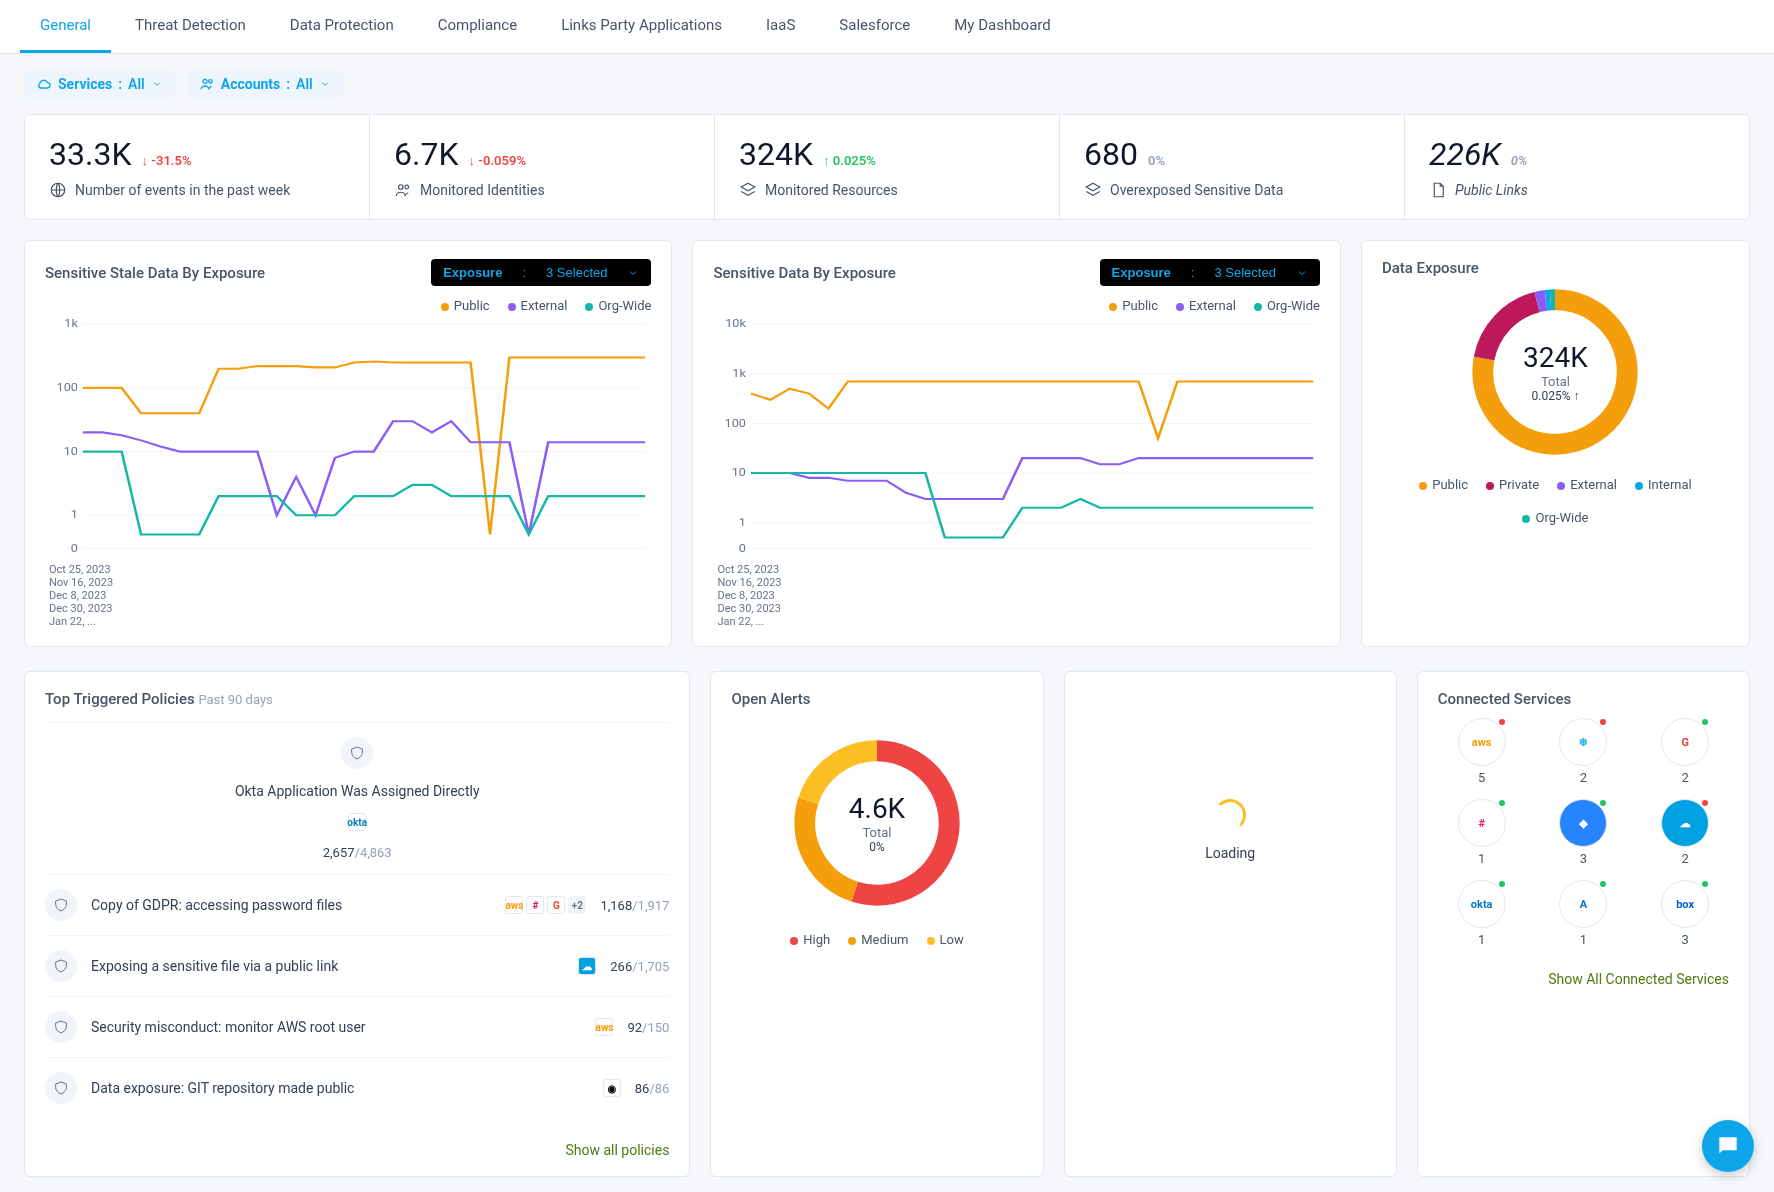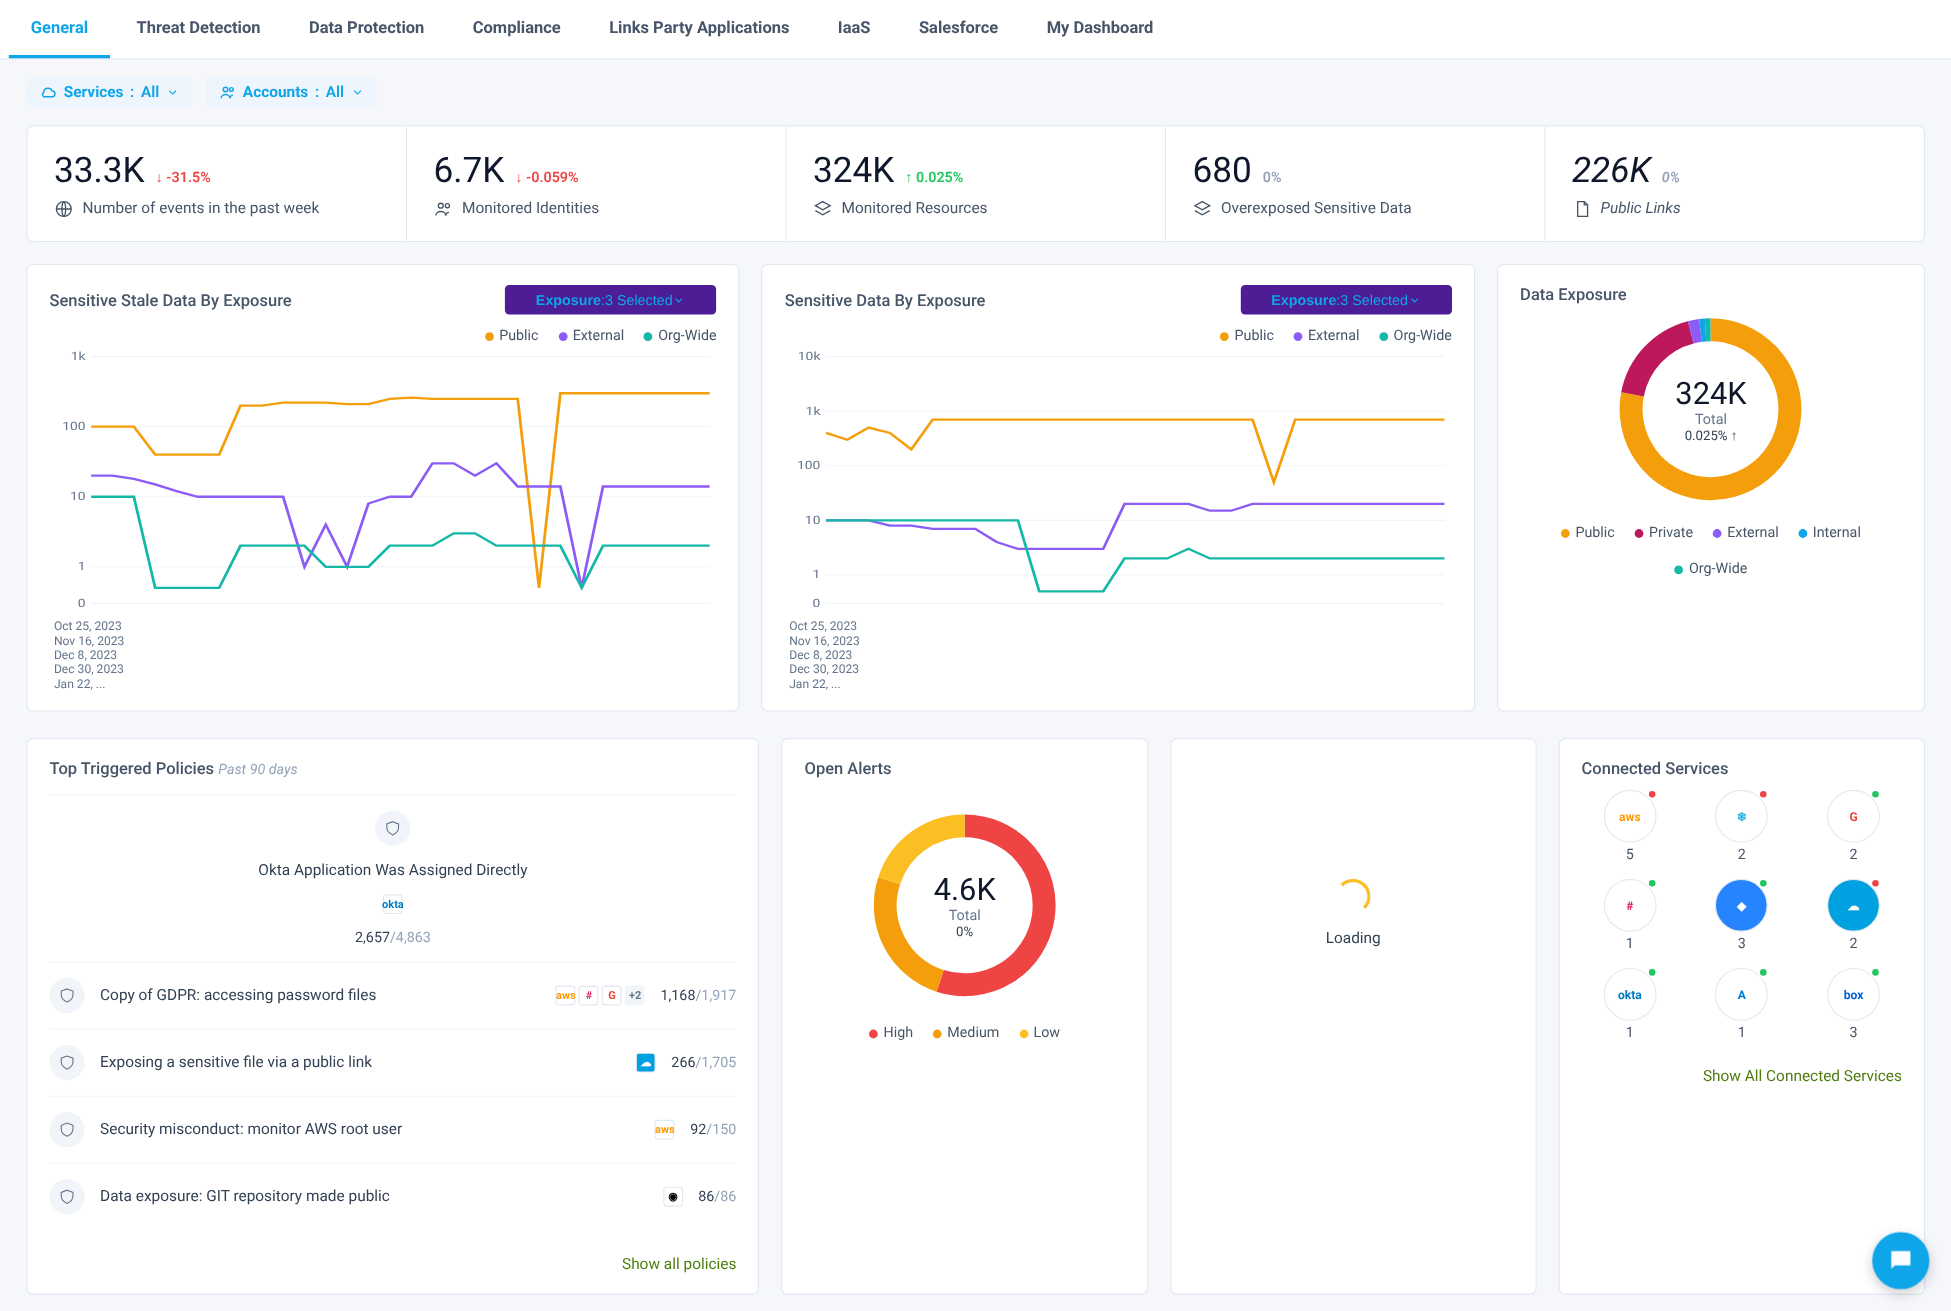--- a/index.html
+++ b/index.html
@@ -1,17 +1,17 @@
 <!DOCTYPE html>
 <html><head>
 <meta charset="utf-8">
 <style>
   *{box-sizing:border-box;margin:0;padding:0;}
   html,body{font-family:-apple-system,BlinkMacSystemFont,"Segoe UI",Roboto,sans-serif;background:#f5f7fa;color:#334155;font-size:14px;}
-  .tabs{display:flex;gap:4px;border-bottom:1px solid #e2e8f0;background:#fff;padding:0 8px;font-weight:bold;}
+  .tabs{display:flex;gap:4px;border-bottom:1px solid #e2e8f0;background:#fff;padding:0 20px;}
   .tab{padding:16px 20px;color:#475569;cursor:pointer;border-bottom:3px solid transparent;font-size:15px;}
   .tab.active{color:#0ea5e9;border-bottom-color:#0ea5e9;}
   .filters{display:flex;gap:12px;padding:16px 24px;}
   .chip{display:flex;align-items:center;gap:6px;background:#eef5fd;border-radius:6px;padding:6px 12px;color:#0ea5e9;font-weight:600;font-size:14px;}
   .chip .lbl{font-weight:700;}
   .chevron{width:12px;height:12px;fill:none;stroke:#0ea5e9;stroke-width:2;}
   .kpi-row{display:flex;background:#fff;margin:0 24px 20px;border:1px solid #e2e8f0;border-radius:6px;overflow:hidden;}
   .kpi{flex:1;padding:20px 24px;border-right:1px solid #e2e8f0;}
   .kpi:last-child{border-right:none;font-style:italic;}
   .kpi .val{display:flex;align-items:baseline;gap:10px;}
@@ -19,21 +19,21 @@
   .kpi .delta{font-size:13px;font-weight:600;}
   .delta.red{color:#ef4444;}
   .delta.green{color:#22c55e;}
   .delta.gray{color:#94a3b8;}
   .kpi .sub{display:flex;align-items:center;gap:8px;margin-top:8px;color:#475569;font-size:14px;}
   .kpi .sub .ic{width:18px;height:18px;stroke:#475569;fill:none;stroke-width:1.6;}
   .grid{display:grid;grid-template-columns:1fr 1fr .6fr;gap:20px;padding:0 24px 24px;}
   .card{background:#fff;border:1px solid #e2e8f0;border-radius:6px;padding:18px 20px;}
   .card-head{display:flex;justify-content:space-between;align-items:center;margin-bottom:12px;}
   .card-title{font-size:15px;color:#475569;font-weight:500;}
-  .exp-btn{background:#4c1d95;color:#0ea5e9;border:none;border-radius:4px;padding:6px 28px;display:flex;align-items:center;gap:0;font-size:13px;cursor:pointer;}
+  .exp-btn{background:#000000;color:#0ea5e9;border:none;border-radius:4px;padding:6px 12px;display:flex;align-items:center;gap:20px;font-size:13px;cursor:pointer;}
   .exp-btn .lbl{font-weight:700;}
   .legend{display:flex;justify-content:flex-end;gap:18px;font-size:13px;color:#475569;margin-bottom:6px;}
   .legend.center{justify-content:center;flex-wrap:wrap;}
   .dot{display:inline-block;width:8px;height:8px;border-radius:50%;margin-right:5px;vertical-align:middle;}
   .chart-svg{width:100%;height:240px;display:block;}
   .xlabels{display:flex;justify-content:space-between;font-size:11px;color:#64748b;padding:4px 4px 0;flex-direction:column;}
   .donut-wrap{display:flex;flex-direction:column;align-items:center;}
   .donut{width:190px;height:190px;position:relative;}
   .donut svg{width:100%;height:100%;}
   .donut .center{position:absolute;top:0;left:0;right:0;bottom:0;display:flex;flex-direction:column;align-items:center;justify-content:center;}
@@ -44,21 +44,21 @@
   .policy{display:flex;align-items:center;gap:14px;padding:14px 0;border-top:1px solid #f1f5f9;}
   .policy:first-of-type{border-top:1px solid #f1f5f9;margin-top:14px;flex-direction:column;}
   .picon{width:32px;height:32px;border-radius:50%;background:#f1f5f9;display:flex;align-items:center;justify-content:center;}
   .picon svg{width:16px;height:16px;stroke:#64748b;fill:none;stroke-width:1.5;}
   .pname{flex:1;color:#334155;font-size:14px;}
   .papps{display:flex;gap:3px;align-items:center;}
   .appbadge{width:18px;height:18px;border-radius:3px;display:flex;align-items:center;justify-content:center;font-size:10px;font-weight:700;}
   .pcount{text-align:right;font-size:13px;color:#334155;}
   .pcount .tot{color:#94a3b8;}
   .showall{text-align:right;color:#4d7c0f;font-size:14px;margin-top:24px;cursor:pointer;}
-  .subtle{color:#94a3b8;font-size:13px;font-weight:400;font-style:italic;}
+  .subtle{color:#94a3b8;font-size:13px;font-weight:400;}
   .svc-grid{display:grid;grid-template-columns:repeat(3,1fr);gap:14px;margin-top:10px;}
   .svc{display:flex;flex-direction:column;align-items:center;gap:4px;}
   .svc-ball{width:48px;height:48px;border-radius:50%;border:1px solid #e2e8f0;display:flex;align-items:center;justify-content:center;position:relative;background:#fff;font-size:11px;font-weight:700;}
   .svc-ball .ind{position:absolute;top:-2px;right:-2px;width:10px;height:10px;border-radius:50%;border:2px solid #fff;}
   .svc-count{font-size:13px;color:#475569;}
   .loading{display:flex;flex-direction:column;align-items:center;justify-content:center;height:280px;color:#334155;}
   .spinner{width:32px;height:32px;border:3px solid transparent;border-top-color:#fbbf24;border-right-color:#fbbf24;border-radius:50%;margin-bottom:14px;}
   .fab{position:fixed;right:20px;bottom:20px;width:52px;height:52px;border-radius:50%;background:#0ea5e9;display:flex;align-items:center;justify-content:center;box-shadow:0 4px 12px rgba(0,0,0,.2);}
   .fab svg{width:26px;height:26px;fill:#fff;}
 </style>

